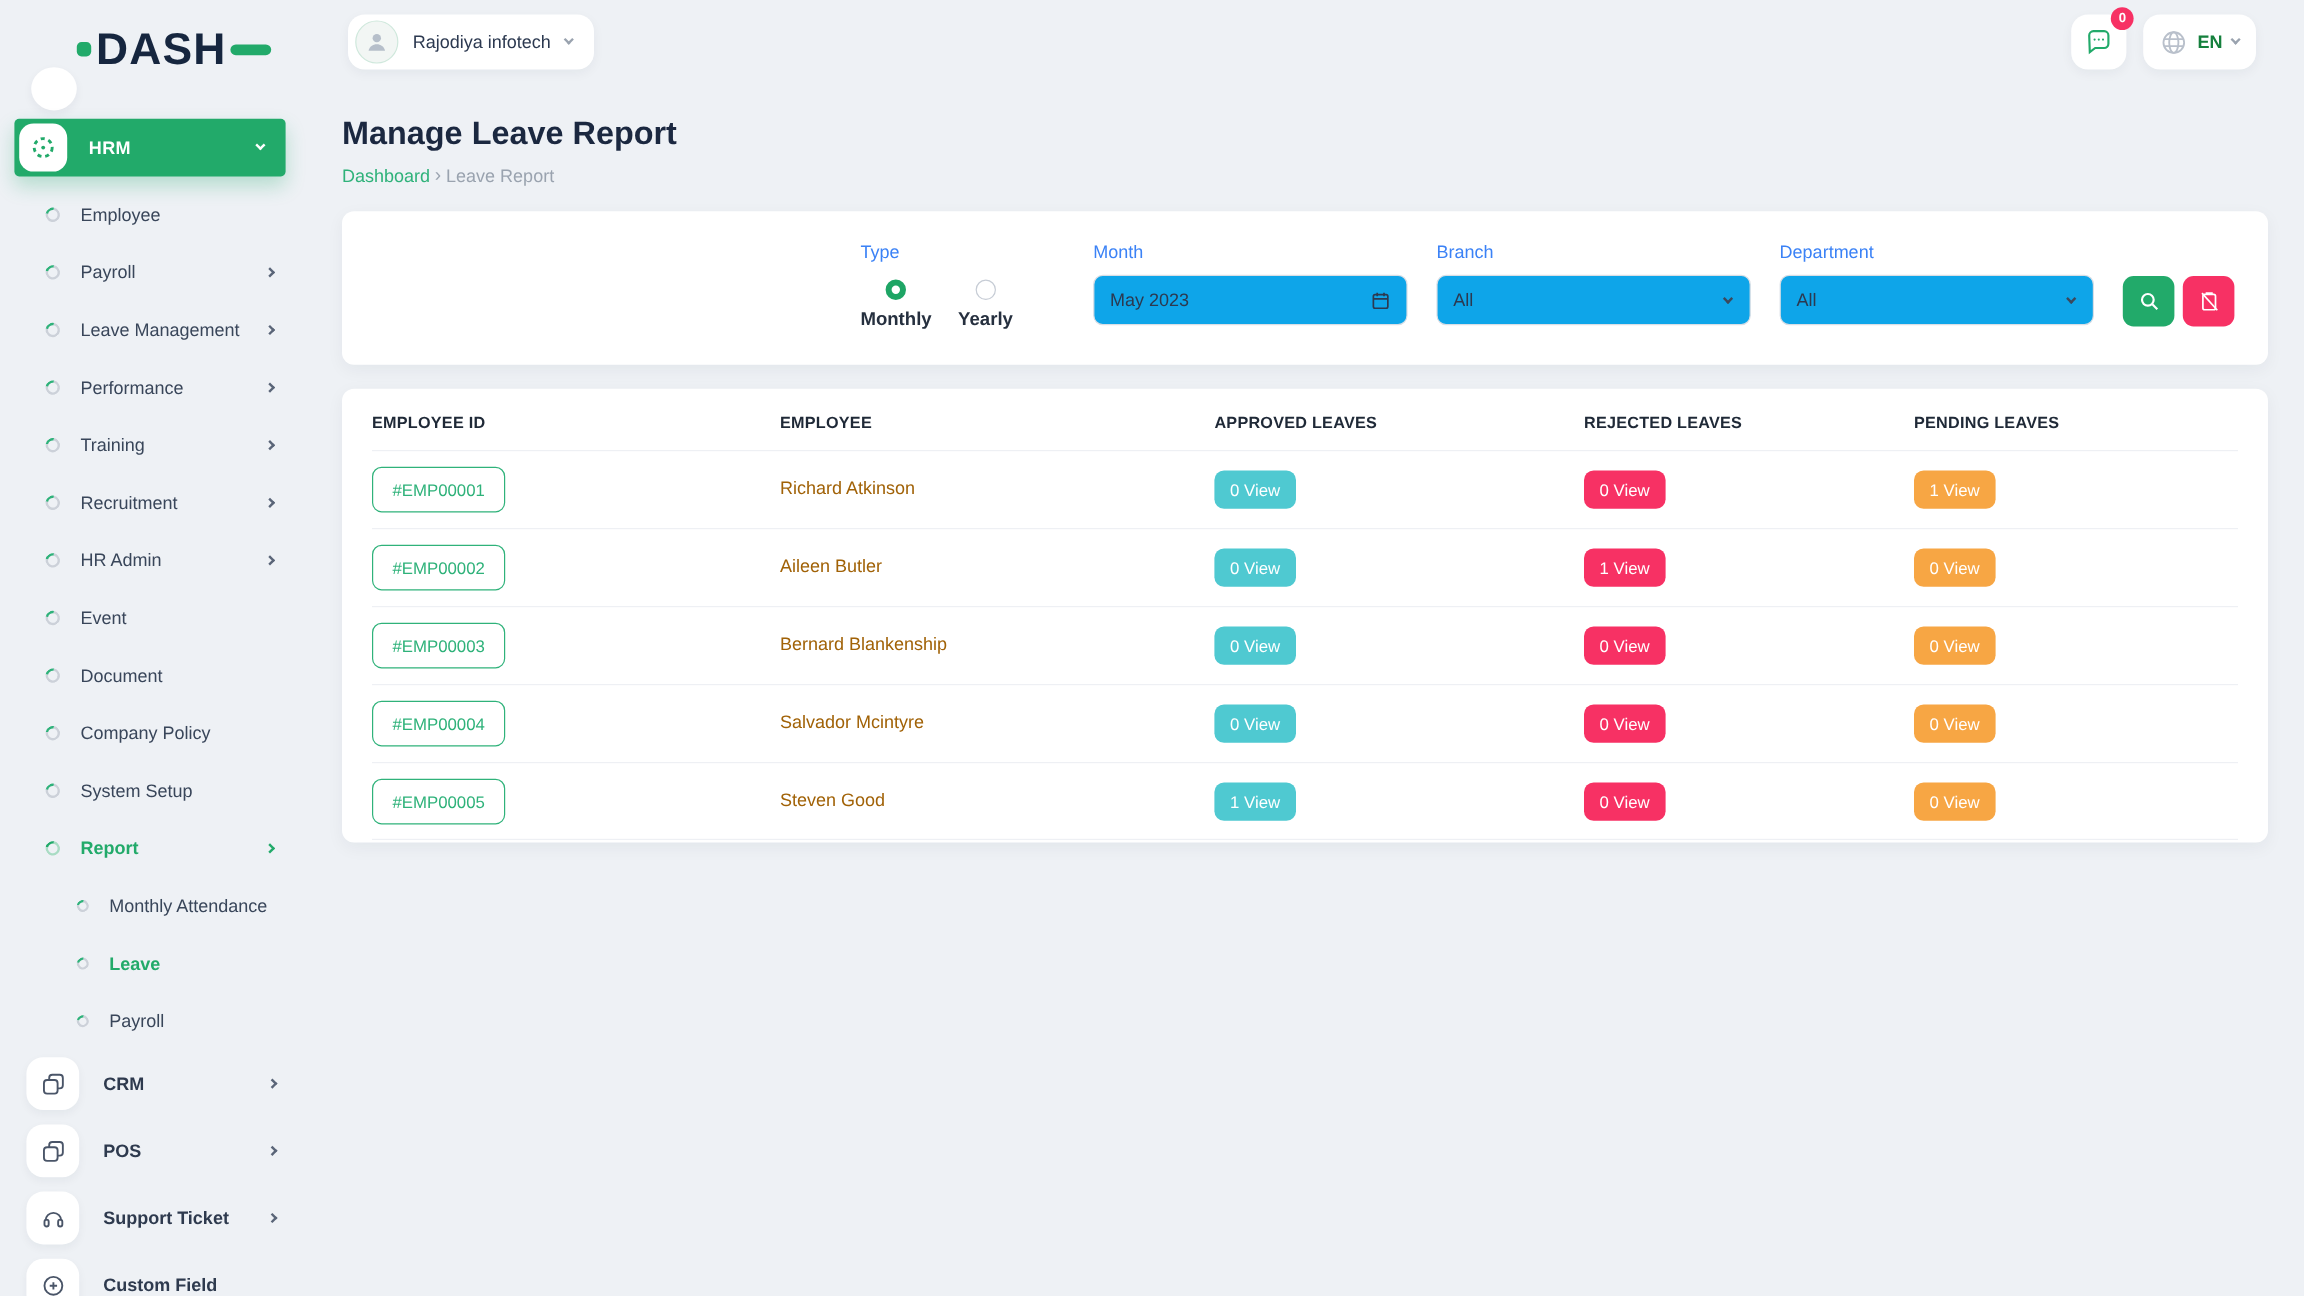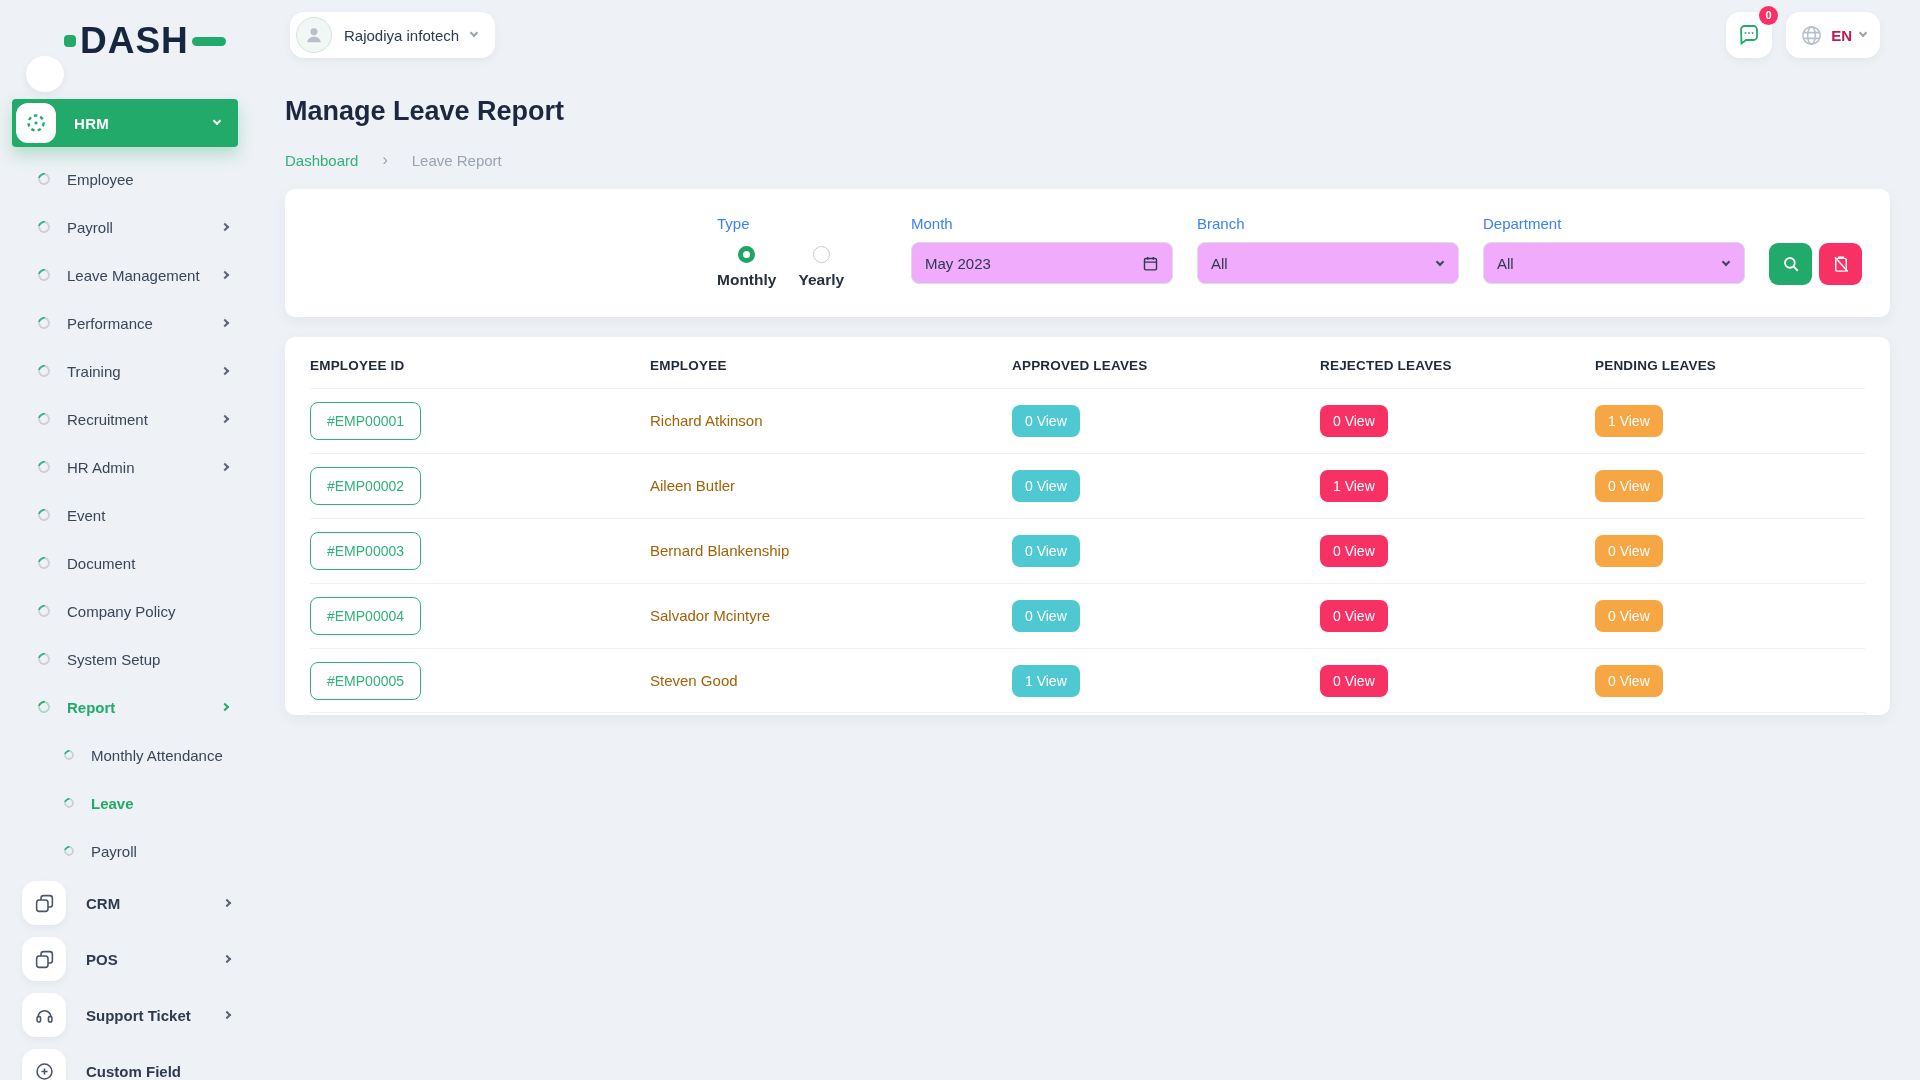--- a/index.html
+++ b/index.html
@@ -21,21 +21,21 @@
   .avatar { width:36px; height:36px; border-radius:50%; background:#f2f6f4; border:1px solid #cfe8dc;
     display:flex; align-items:center; justify-content:center; overflow:hidden; }
   .company-name { font-size:15px; color:#2c3950; font-weight:500; }
   .header-right { position:absolute; right:40px; top:12px; display:flex; gap:14px; }
   .icon-btn { position:relative; width:46px; height:46px; background:#fff; border:none; border-radius:14px;
     display:flex; align-items:center; justify-content:center; cursor:pointer; box-shadow:0 3px 10px rgba(27,37,63,.05); }
   .msg-badge { position:absolute; top:-6px; right:-6px; min-width:19px; height:19px; border-radius:10px;
     background:#f73164; color:#fff; font-size:11px; line-height:19px; text-align:center; font-weight:700; padding:0 3px; }
   .lang-pill { height:46px; display:flex; align-items:center; gap:8px; background:#fff; border:none;
     border-radius:14px; padding:0 14px; cursor:pointer; box-shadow:0 3px 10px rgba(27,37,63,.05); font-family:inherit; }
-  .lang-code { font-size:15px; font-weight:700; color:#be185d; }
+  .lang-code { font-size:15px; font-weight:700; color:#15803d; }
   
   .chev { display:inline-block; width:8px; height:8px; border-right:2px solid #5a6578; border-bottom:2px solid #5a6578; }
   .chev.down { transform:rotate(45deg); margin-top:-4px; }
   .chev.right { transform:rotate(-45deg); }
   .chev.white { border-color:#fff; }
   .chev.gray { border-color:#9aa3af; }
   .chev.sm { width:6px; height:6px; }
   
   .sidebar { position:absolute; left:12px; top:56px; width:240px; }
   .collapse-circle { position:absolute; left:14px; top:0; width:38px; height:36px; background:#fff;
@@ -61,34 +61,34 @@
   .side-sub .ring { width:10px; height:10px; border-width:2.5px; }
   .side-sub.active { color:#22aa6a; font-weight:700; }
   .side-module { height:56px; display:flex; align-items:center; padding:0 22px 0 10px; cursor:pointer;
     font-size:15px; font-weight:700; color:#2e3a4e; }
   .mod-tile { width:44px; height:44px; background:#fff; border-radius:14px; margin-right:20px; flex:none;
     display:flex; align-items:center; justify-content:center; color:#4a5568;
     box-shadow:0 3px 8px rgba(27,37,63,.05); }
   
   .main { position:absolute; left:285px; top:70px; right:30px; }
   .page-title { font-size:27px; font-weight:600; color:#1b2840; margin-top:26px; }
-  .breadcrumb { display:flex; align-items:center; gap:24px; margin-top:24px; font-size:15px; }
+  .breadcrumb { display:flex; align-items:center; gap:4px; margin-top:11px; font-size:15px; }
   .breadcrumb a { color:#2fb27a; text-decoration:none; cursor:pointer; }
   .breadcrumb .sep { color:#9aa3af; font-size:16px; }
   .breadcrumb .current { color:#9aa3af; }
   .card { background:#fff; border-radius:10px; box-shadow:0 4px 14px rgba(27,37,63,.05); }
   .filter-card { margin-top:20px; height:128px; display:flex; justify-content:flex-end; align-items:flex-start;
     padding:26px 28px 0 28px; gap:24px; }
   .fgroup label { display:block; font-size:15px; color:#3b82f6; margin-bottom:10px; }
   .type-group { width:170px; }
   .radios { display:flex; align-items:center; gap:22px; margin-top:14px; }
   .radio { display:flex; align-items:center; gap:8px; cursor:pointer; font-size:15.5px; font-weight:600; color:#26303f;flex-direction:column; }
   .rdot { width:17px; height:17px; border-radius:50%; background:#fff; border:1.5px solid #c6ccd5; flex:none; }
   .rdot.sel { border:5px solid #1ea565; }
-  .finput { width:262px; height:42px; background:#f0abfc; border:1px solid #d9dee5; border-radius:8px;
+  .finput { width:262px; height:42px; background:#0ea5e9; border:1px solid #d9dee5; border-radius:8px;
     display:flex; align-items:center; justify-content:space-between; padding:0 13px; font-size:15px;
     color:#2c3950; cursor:pointer; }
   .finput .chev { border-color:#3c485c; margin-right:2px; margin-top:-2px; }
   .fbuttons { display:flex; gap:7px; margin-top:28px; }
   .btn-sq { width:43px; height:42px; border:none; border-radius:9px; display:flex; align-items:center;
     justify-content:center; cursor:pointer; color:#fff; }
   .btn-search { background:#22aa6a; }
   .btn-reset { background:#f73164; }
   
   .table-card { margin-top:20px; padding:0 25px 2px 25px; }

